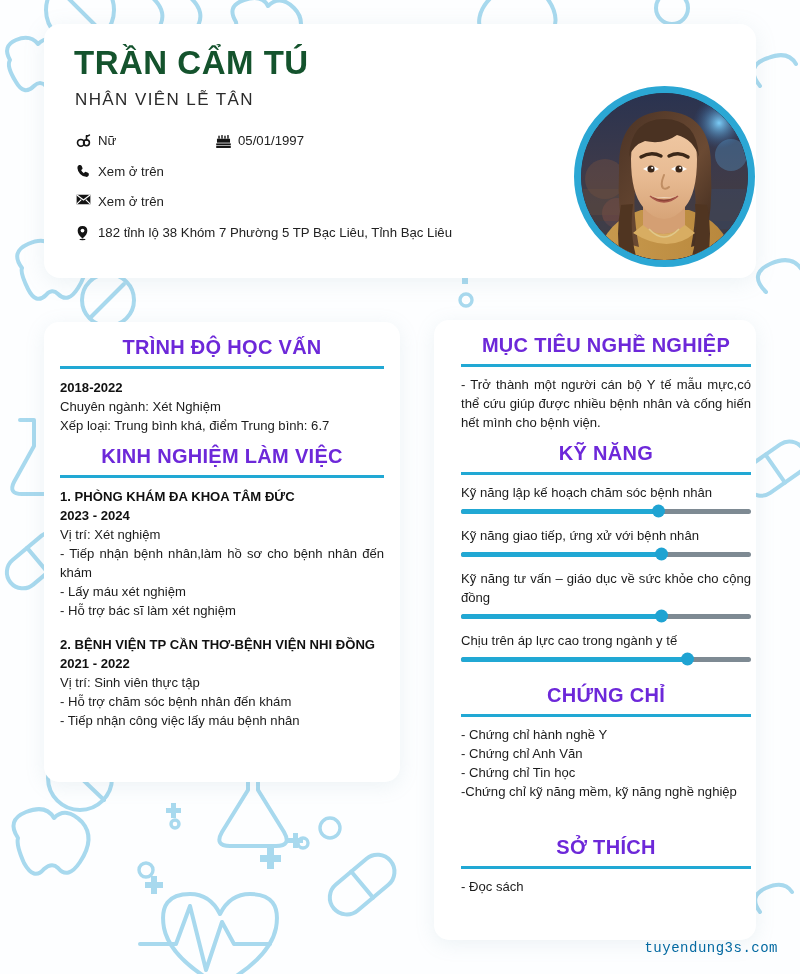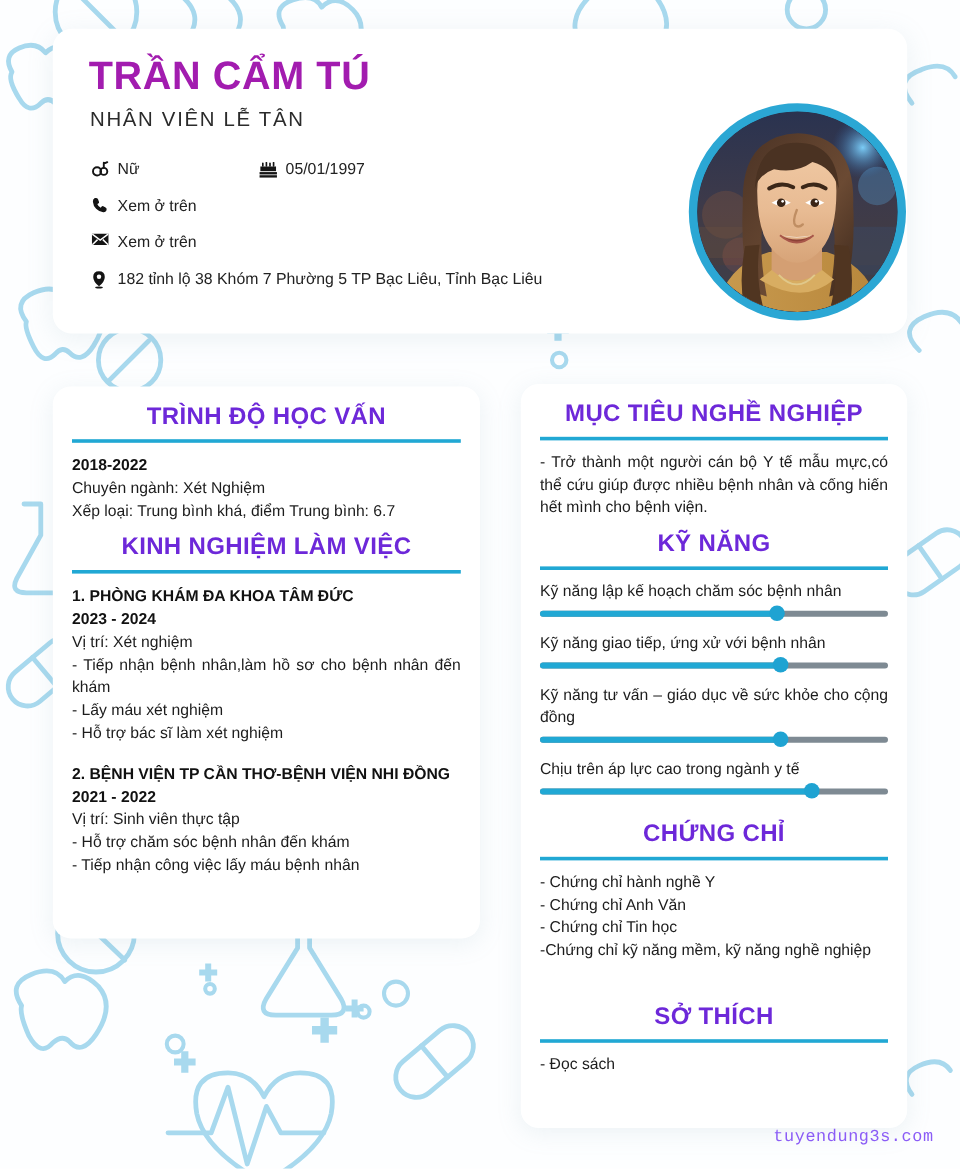--- a/index.html
+++ b/index.html
@@ -29,21 +29,21 @@
     left: 44px; top: 24px;
     width: 712px; height: 254px;
     background: #ffffff;
     border-radius: 16px;
     box-shadow: 0 4px 22px rgba(120,160,180,0.13);
     z-index: 3;
   }
   .hdr-name {
     position: absolute; left: 30px; top: 20px;
     font-size: 33px; font-weight: bold;
-    color: #a21caf;
+    color: #14532d;
     letter-spacing: 0.5px;
   }
   .hdr-role {
     position: absolute; left: 31px; top: 66px;
     font-size: 17px; font-weight: normal;
     color: #2b2b2b;
     letter-spacing: 1.4px;
   }
   .contact-grid {
     position: absolute; left: 32px; top: 108px;
@@ -116,21 +116,21 @@
   }
   .body-txt {
     font-size: 13.1px;
     color: #1c1c1c;
     line-height: 1.45;
   }
   .bold-line { font-weight: bold; font-size: 13.1px; color: #111; line-height: 1.5; }
   .just { text-align: justify; }
 
   .lc-pad { position: absolute; left: 16px; top: 14px; width: 324px; }
-  .rc-pad { position: absolute; left: 16px; top: 14px; width: 290px; }
+  .rc-pad { position: absolute; left: 27px; top: 14px; width: 290px; }
 
   .gap-sm { height: 9px; }
   .gap-md { height: 14px; }
 
   
   .skill-label {
     font-size: 13.1px; color: #1c1c1c;
     line-height: 1.45; margin-bottom: 6px;
   }
   .slider {
@@ -153,21 +153,21 @@
     transform: translateY(-50%);
     background: #1fa3d2;
     border-radius: 50%;
   }
 
   .watermark {
     position: absolute;
     right: 22px; bottom: 18px;
     font-family: "Liberation Mono", monospace;
     font-size: 14px;
-    color: #8b5cf6;
+    color: #0369a1;
     letter-spacing: 0.5px;
     z-index: 5;
   }
 </style>
 </head>
 <body>
 
 <div id="page">
 
   <svg id="bg-doodles" viewBox="0 0 800 974" width="800" height="974">

